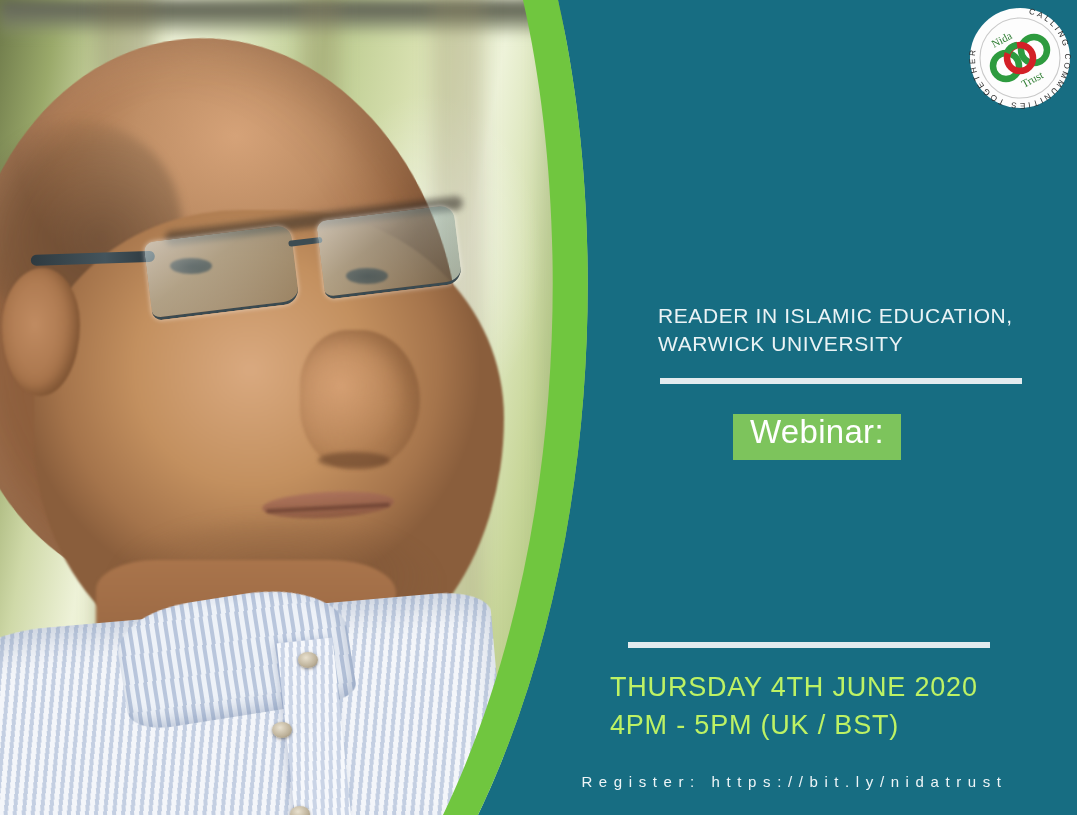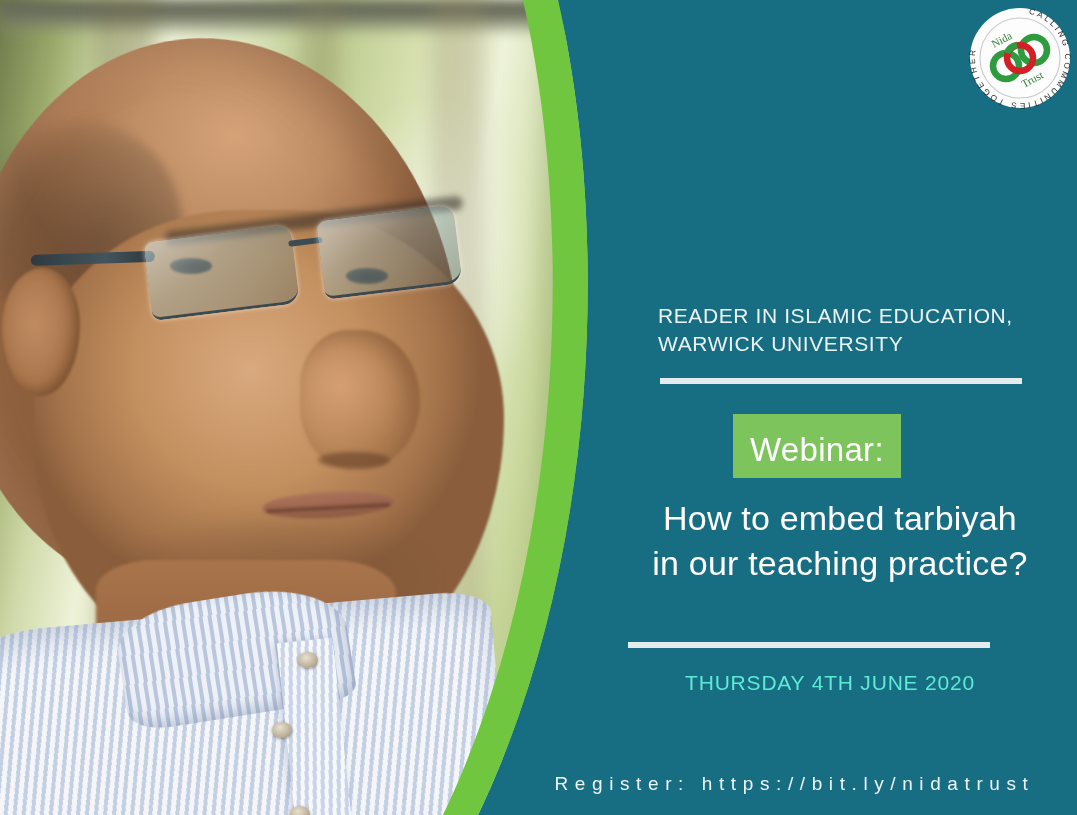--- a/index.html
+++ b/index.html
@@ -333,21 +333,21 @@
     position: absolute;
     height: 6px;
     background: #e3ebee;
   }
   .rule-1 { left: 60px; top: 378px; width: 362px; }
   .rule-2 { left: 28px; top: 642px; width: 362px; }
 
   .webinar-badge {
     position: absolute;
     left: 133px; top: 414px;
-    padding: 18px 17px 9px 17px;
+    padding: 0 17px 9px 17px;
     background: #7DC45C;
     color: #ffffff;
     font-size: 33px;
     line-height: 1.12;
     letter-spacing: 0.3px;
     font-family: "Liberation Sans Narrow", "Liberation Sans", sans-serif;
   }
 
   .topic {
     position: absolute;
@@ -358,35 +358,34 @@
     font-size: 34px;
     line-height: 1.32;
     letter-spacing: 0.2px;
     font-family: "Liberation Sans Narrow", "Liberation Sans", sans-serif;
   }
 
   .when {
     position: absolute;
     left: 10px; top: 668px;
     width: 440px;
-    text-align: center;
-    color: #5eead4;
-    font-size: 21px;
+    color: #bef264;
+    font-size: 27px;
     line-height: 1.42;
     letter-spacing: 0.8px;
     font-family: "Liberation Sans Narrow", "Liberation Sans", sans-serif;
   }
 
   .register {
     position: absolute;
     left: -88px; top: 773px;
     width: 565px;
     text-align: center;
     color: #eef5f7;
-    font-size: 19px;
+    font-size: 15px;
     letter-spacing: 6.6px;
     font-family: "Liberation Sans Narrow", "Liberation Sans", sans-serif;
     white-space: nowrap;
   }
 </style>
 </head>
 <body>
 
 <div id="poster">
 
@@ -459,27 +458,24 @@
       <text x="56" y="82" font-family="'Liberation Serif', serif" font-size="11" fill="#2E7D32" transform="rotate(-28 56 82)">Trust</text>
     </svg>
 
 
     <div class="role">READER IN ISLAMIC EDUCATION, WARWICK UNIVERSITY</div>
 
     <div class="rule rule-1"></div>
 
     <div class="webinar-badge">Webinar:</div>
 
-    <div class="topic">
-      <div>How to embed tarbiyah</div>
-      <div>in our teaching practice?</div>
-    </div>
 
     <div class="rule rule-2"></div>
 
     <div class="when">
       <div>THURSDAY 4TH JUNE 2020</div>
+      <div>4PM - 5PM (UK / BST)</div>
     </div>
 
     <div class="register">Register: https://bit.ly/nidatrust</div>
 
   </div>
 </div>
 
 </body></html>

